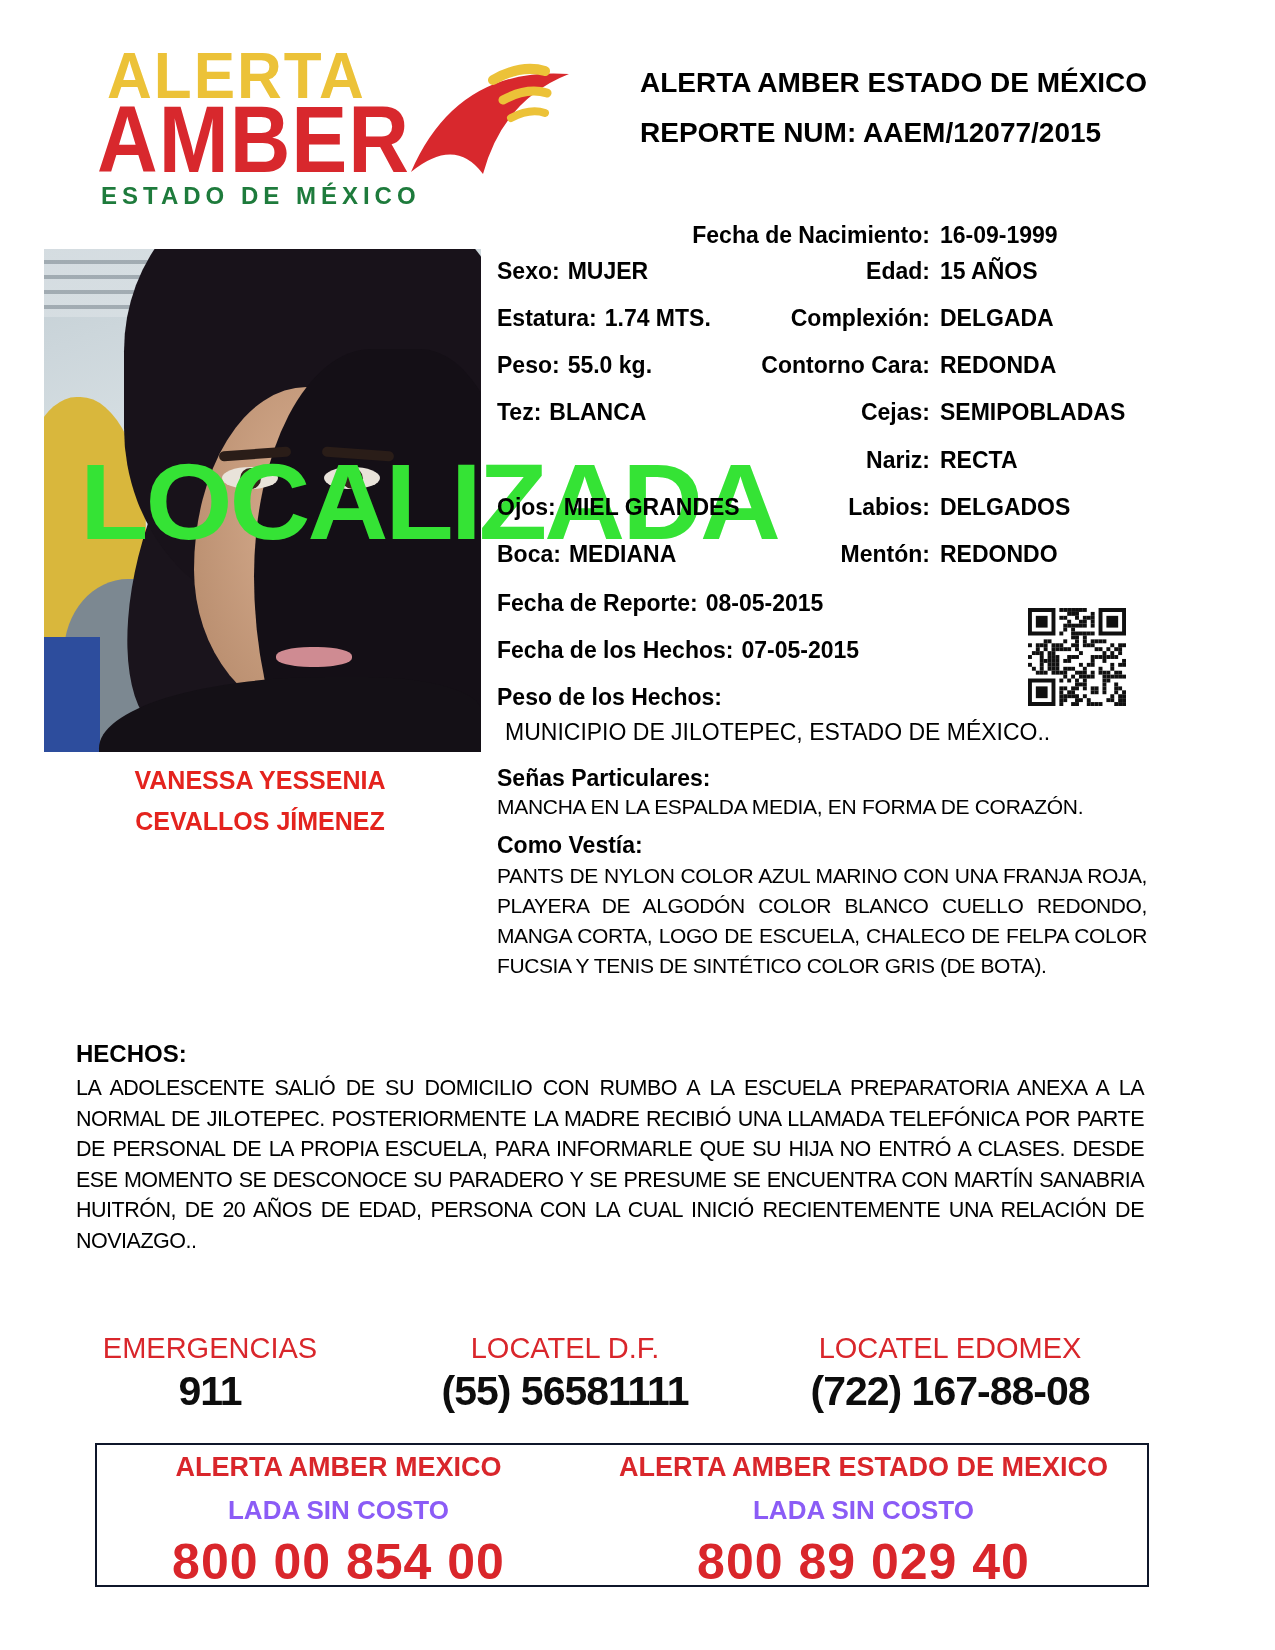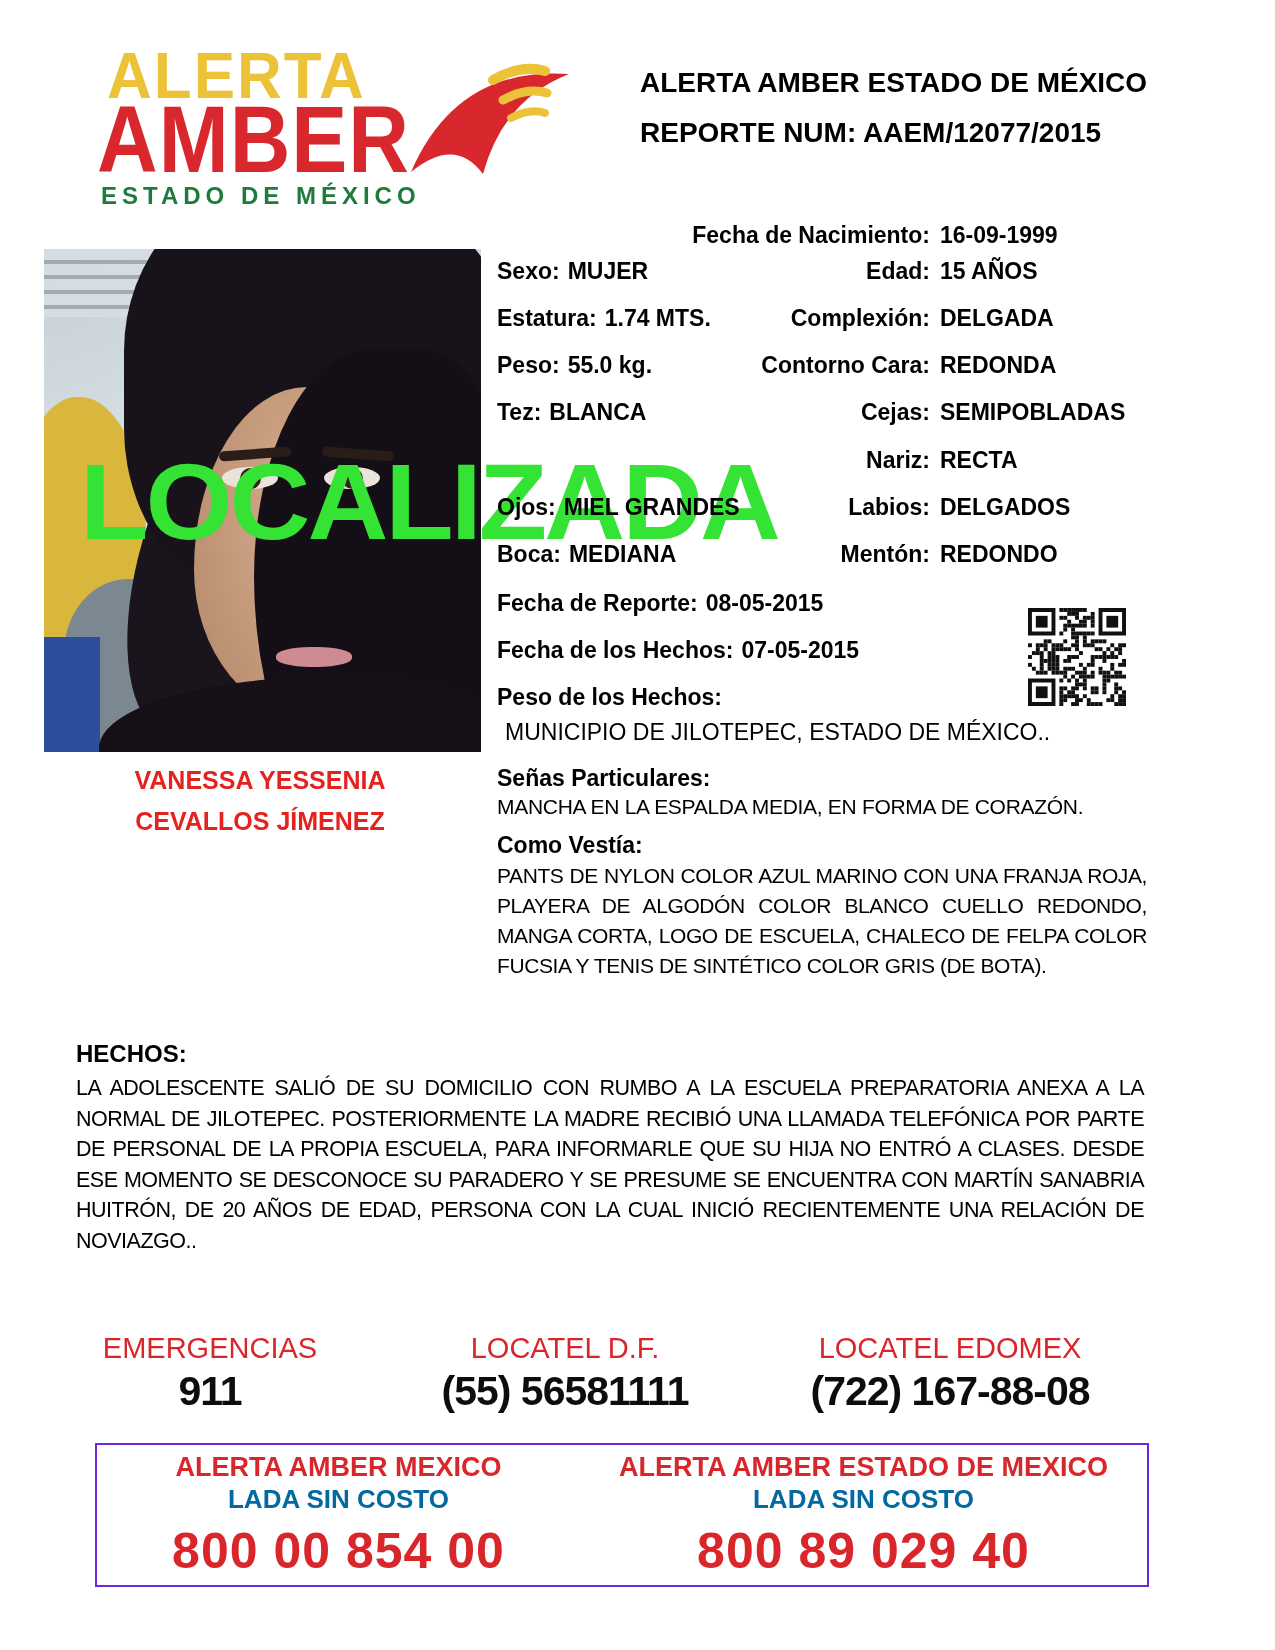--- a/index.html
+++ b/index.html
@@ -76,27 +76,27 @@
   
   .contacts{position:absolute;left:0;top:1332px;width:1275px;height:100px;}
   .contact{position:absolute;text-align:center;}
   .contact-label{color:#d9262b;font-size:29px;font-weight:normal;}
   .contact-number{font-size:41px;font-weight:bold;margin-top:3px;letter-spacing:-1px;color:#0d0d0d;}
   .c1{left:70px;width:280px;}
   .c2{left:400px;width:330px;}
   .c3{left:770px;width:360px;}
 
   
-  .footer{position:absolute;left:95px;top:1443px;width:1050px;height:140px;border:2px solid #6d28d9;
+  .footer{position:absolute;left:95px;top:1443px;width:1050px;height:140px;border:2px solid #0f172a;
           display:flex;background:#fff;}
   .f-col{text-align:center;padding-top:7px;}
   .f-left{flex:0 0 46%;}
   .f-right{flex:0 0 54%;}
   .f-title{color:#d9262b;font-size:27px;font-weight:bold;}
-  .f-sub{font-size:26px;font-weight:bold;margin-top:1px;color:#0369a1;}
+  .f-sub{font-size:26px;font-weight:bold;margin-top:12px;color:#8b5cf6;}
   .f-number{color:#d9262b;font-size:50px;font-weight:bold;margin-top:7px;letter-spacing:1px;}
 </style>
 </head>
 <body>
 
 <div class="page">
 
   <div class="logo">
     <div class="logo-alerta">ALERTA</div>
     <div class="logo-amber">AMBER</div>

